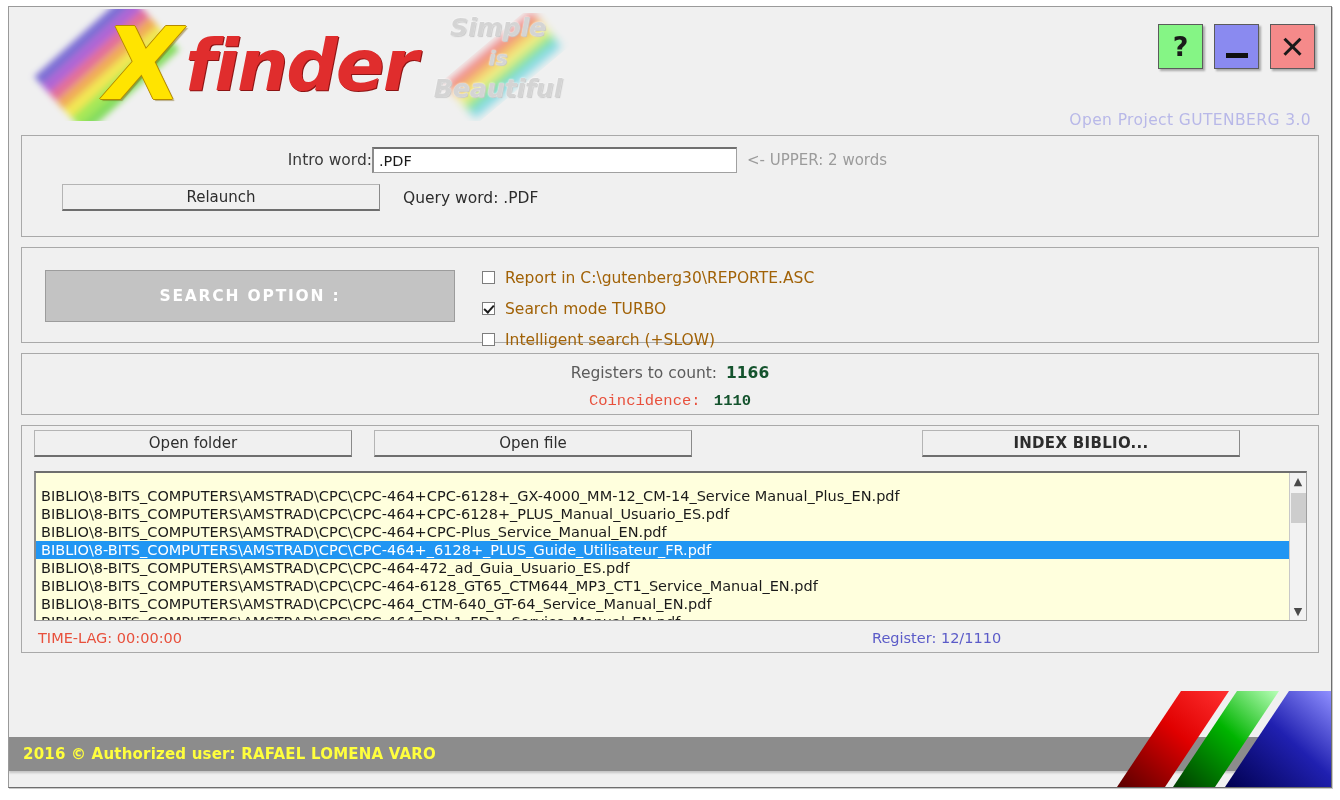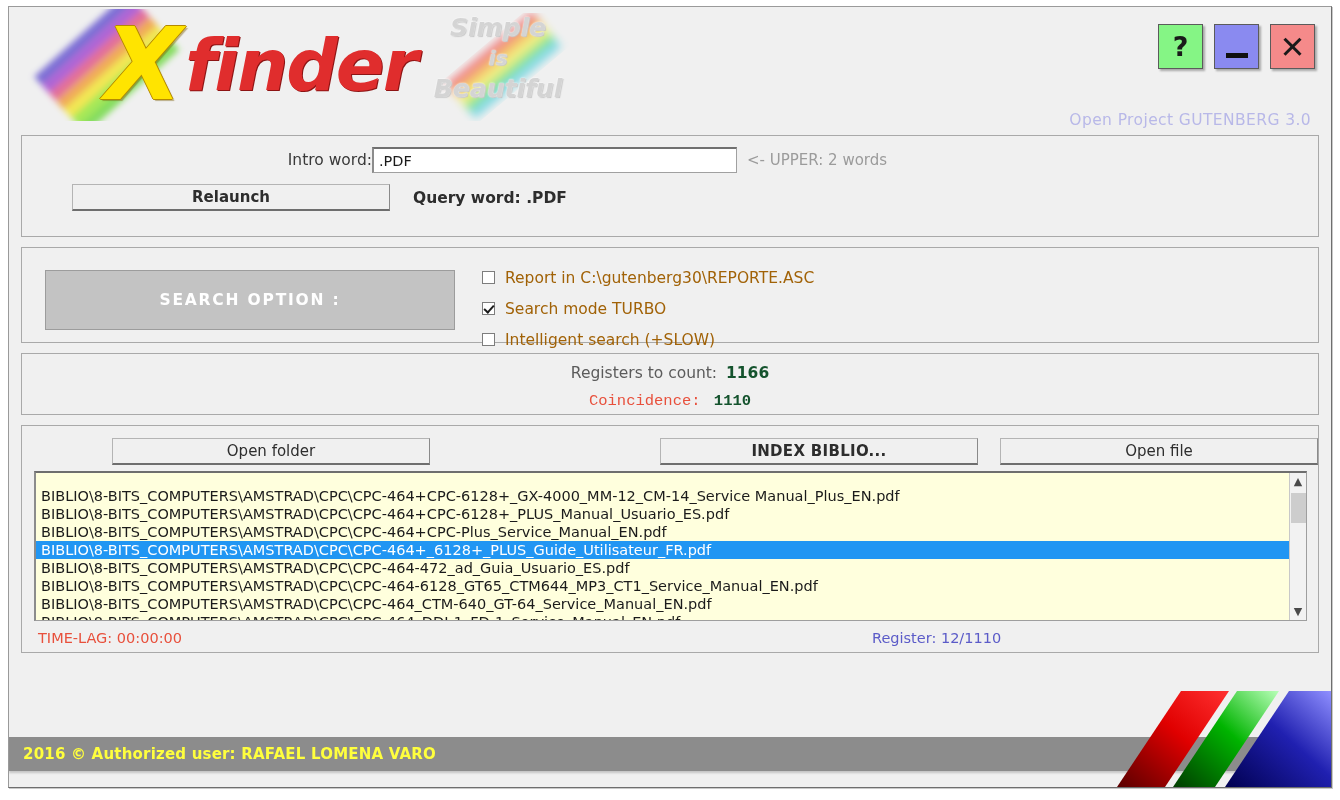--- a/index.html
+++ b/index.html
@@ -143,22 +143,22 @@
     font-size: 14.5px;
     color: #1a1a1a;
     padding: 0 5px;
     font-family: "DejaVu Sans", "Liberation Sans", sans-serif;
     outline: none;
   }
   .upper-note {
     margin-left: 10px; font-size: 15px; color: #9b9b9b;
   }
   .row-relaunch {
-    position: absolute; left: 14px; top: 48px;
-    display: flex; align-items: center; font-weight: bold;
+    position: absolute; left: 4px; top: 48px;
+    display: flex; align-items: center;
   }
   .btn3d {
     background: #f0f0f0;
     border: 1px solid #b4b4b4;
     border-right-color: #8a8a8a;
     border-bottom: 2px solid #6e6e6e;
     font-size: 15px;
     color: #2d2d2d;
     text-align: center;
     cursor: pointer;
@@ -172,21 +172,21 @@
   }
   .query-word {
     margin-left: 23px; font-size: 15.5px; color: #2d2d2d;
   }
 
   
   .panel-options { height: 96px; }
   .search-option-box {
     position: absolute;
     left: 23px; top: 22px;
-    width: 410px; height: 60px;
+    width: 410px; height: 52px;
     background: #c3c3c3;
     border: 1px solid #9c9c9c;
     display: flex; align-items: center; justify-content: center;
     color: #ffffff;
     font-size: 15.5px;
     font-weight: bold;
     letter-spacing: 1.8px;
     cursor: pointer;
     user-select: none;
   }
@@ -227,24 +227,23 @@
   }
   .cnt-line.first { margin-top: 12px; }
   .cnt-line.second { margin-top: 12px; font-family: Liberation Mono, monospace; }
   .cnt-key { color: #5b5b5b; }
   .cnt-key.red { color: #e8503c; }
   .cnt-val { color: #14532d; font-weight: bold; margin-left: 4px; margin-top: 24px; }
 
   
   .panel-results { height: 228px; }
   .res-buttons {
-    position: absolute; left: 0; top: 12px;
+    position: absolute; left: 0; top: 4px;
     width: 100%;
     display: flex;
-    justify-content: flex-end;
   }
   .btn-openfolder { margin-left: 12px; width: 318px; height: 27px; line-height: 24px; }
   .btn-openfile   { margin-left: 22px; width: 318px; height: 27px; line-height: 24px; }
   .btn-index      { margin-left: 230px; width: 318px; height: 27px; line-height: 24px;
                     font-weight: bold; letter-spacing: .3px; }
 
   .listbox {
     position: absolute;
     left: 12px; top: 45px;
     width: 1273px; height: 150px;
@@ -438,22 +437,22 @@
       </div>
       <div class="cnt-line second">
         <span class="cnt-key red">Coincidence:</span>
         <span class="cnt-val">1110</span>
       </div>
     </div>
 
     <div class="group panel-results">
       <div class="res-buttons">
         <div class="btn3d btn-openfolder">Open folder</div>
+        <div class="btn3d btn-openfile">Open file</div>
         <div class="btn3d btn-index">INDEX BIBLIO...</div>
-        <div class="btn3d btn-openfile">Open file</div>
       </div>
 
       <div class="listbox">
         <div class="list-inner" id="list-inner">
             <div class="list-item">BIBLIO\8-BITS_COMPUTERS\AMSTRAD\CPC\CPC-464+CPC-6128+_GX-4000_MM-12_CM-14_Service Manual_Plus_EN.pdf</div>
             <div class="list-item">BIBLIO\8-BITS_COMPUTERS\AMSTRAD\CPC\CPC-464+CPC-6128+_PLUS_Manual_Usuario_ES.pdf</div>
             <div class="list-item">BIBLIO\8-BITS_COMPUTERS\AMSTRAD\CPC\CPC-464+CPC-Plus_Service_Manual_EN.pdf</div>
             <div class="list-item selected">BIBLIO\8-BITS_COMPUTERS\AMSTRAD\CPC\CPC-464+_6128+_PLUS_Guide_Utilisateur_FR.pdf</div>
             <div class="list-item">BIBLIO\8-BITS_COMPUTERS\AMSTRAD\CPC\CPC-464-472_ad_Guia_Usuario_ES.pdf</div>
             <div class="list-item">BIBLIO\8-BITS_COMPUTERS\AMSTRAD\CPC\CPC-464-6128_GT65_CTM644_MP3_CT1_Service_Manual_EN.pdf</div>

